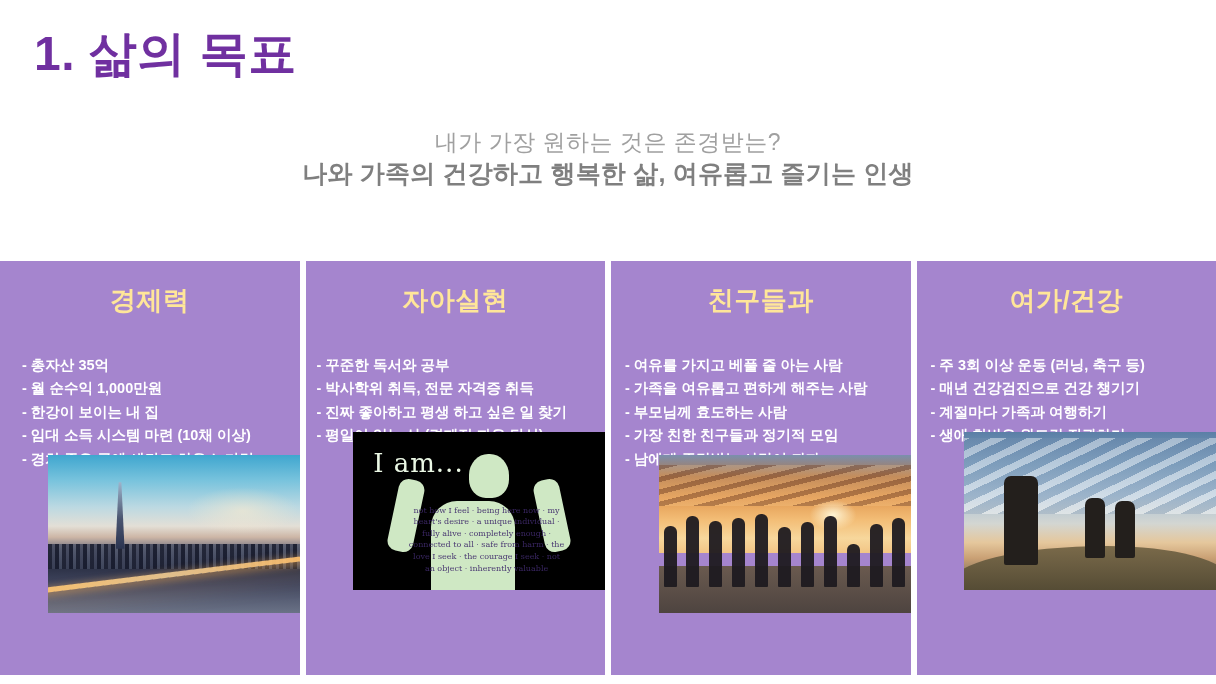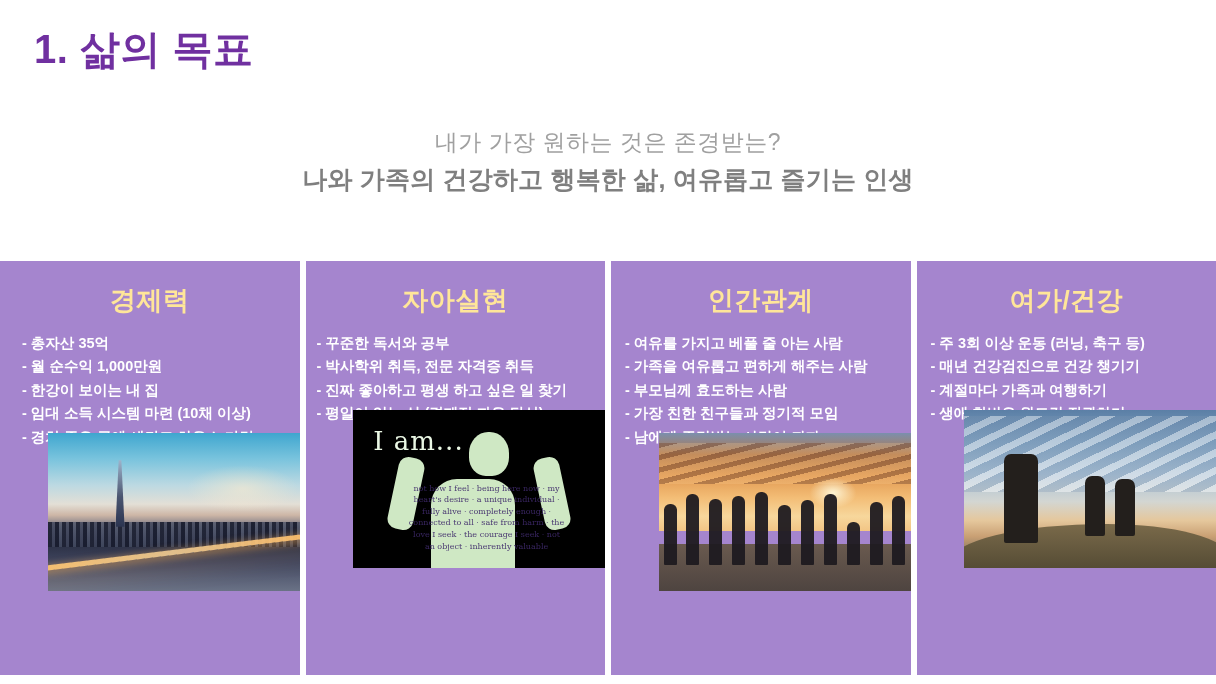--- a/index.html
+++ b/index.html
@@ -13,21 +13,21 @@
     font-family: "Liberation Sans", sans-serif;
     overflow: hidden;
     position: relative;
   }
 
   
   .slide-title {
     position: absolute;
     left: 34px;
     top: 22px;
-    font-size: 40px;
+    font-size: 48px;
     font-weight: bold;
     color: #7030a0;
     letter-spacing: 0.5px;
     white-space: nowrap;
   }
 
   
   .subtitle-block {
     position: absolute;
     left: 0;
@@ -40,21 +40,20 @@
     color: #a0a0a0;
     letter-spacing: 0.5px;
     line-height: 1.25;
   }
   .subtitle-line-2 {
     font-size: 25px;
     font-weight: bold;
     color: #7f7f7f;
     letter-spacing: 0.2px;
     line-height: 1.3;
-    margin-top: 6px;
   }
 
   
   .card-band {
     position: absolute;
     left: 0;
     top: 261px;
     width: 1216px;
     height: 414px;
     display: flex;
@@ -71,21 +70,21 @@
   }
   .card-title {
     margin-top: 22px;
     font-size: 26px;
     font-weight: bold;
     color: #ffe699;
     letter-spacing: 0.5px;
     text-align: center;
   }
   .card-bullets {
-    margin-top: 14px;
+    margin-top: 36px;
     padding: 0 10px 0 14px;
     width: 100%;
     box-sizing: border-box;
     align-self: flex-start;
   }
   .card--c1 .card-bullets { padding-left: 22px; }
   .card--c2 .card-bullets { padding-left: 11px; }
   .card--c3 .card-bullets { padding-left: 14px; }
   .card--c4 .card-bullets { padding-left: 14px; }
   .bullet {
@@ -330,21 +329,21 @@
       <div class="iam-text">I am...</div>
       <div class="fig-arm-l"></div>
       <div class="fig-arm-r"></div>
       <div class="fig-head"></div>
       <div class="fig-body"></div>
       <div class="fig-words">not how I feel · being here now · my heart's desire · a unique individual · fully alive · completely enough · connected to all · safe from harm · the love I seek · the courage I seek · not an object · inherently valuable</div>
     </div>
   </div>
 
   <div class="card card--c3">
-    <div class="card-title">인간관계</div>
+    <div class="card-title">친구들과</div>
     <div class="card-bullets">
       <div class="bullet">- 여유를 가지고 베풀 줄 아는 사람</div>
       <div class="bullet">- 가족을 여유롭고 편하게 해주는 사람</div>
       <div class="bullet">- 부모님께 효도하는 사람</div>
       <div class="bullet">- 가장 친한 친구들과 정기적 모임</div>
       <div class="bullet">- 남에게 존경받는 사람이 되자.</div>
     </div>
     <div class="card-photo ph-beach">
       <div class="sky"></div>
       <div class="clouds"></div>

